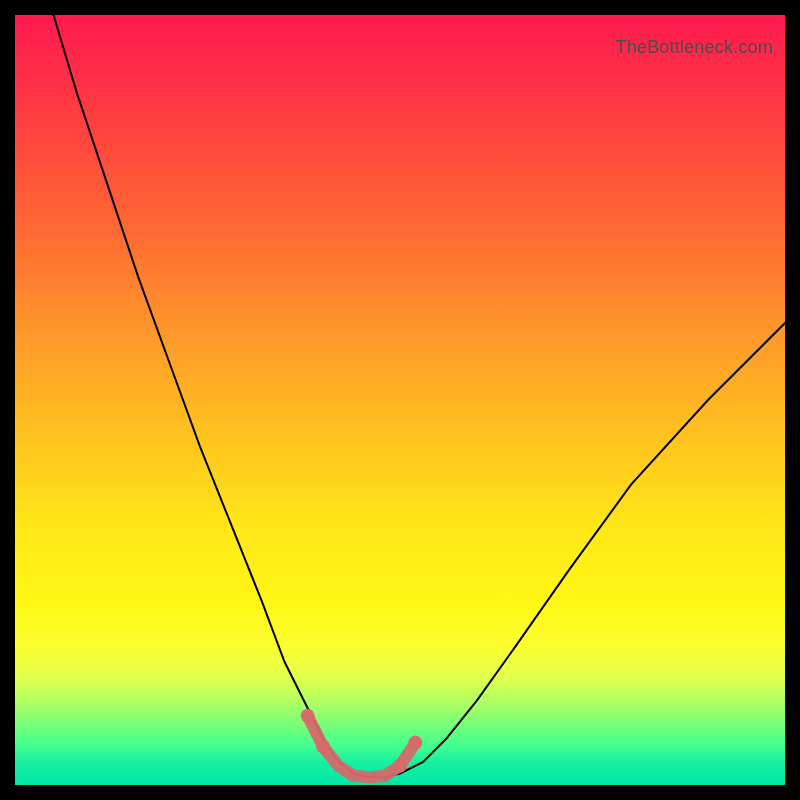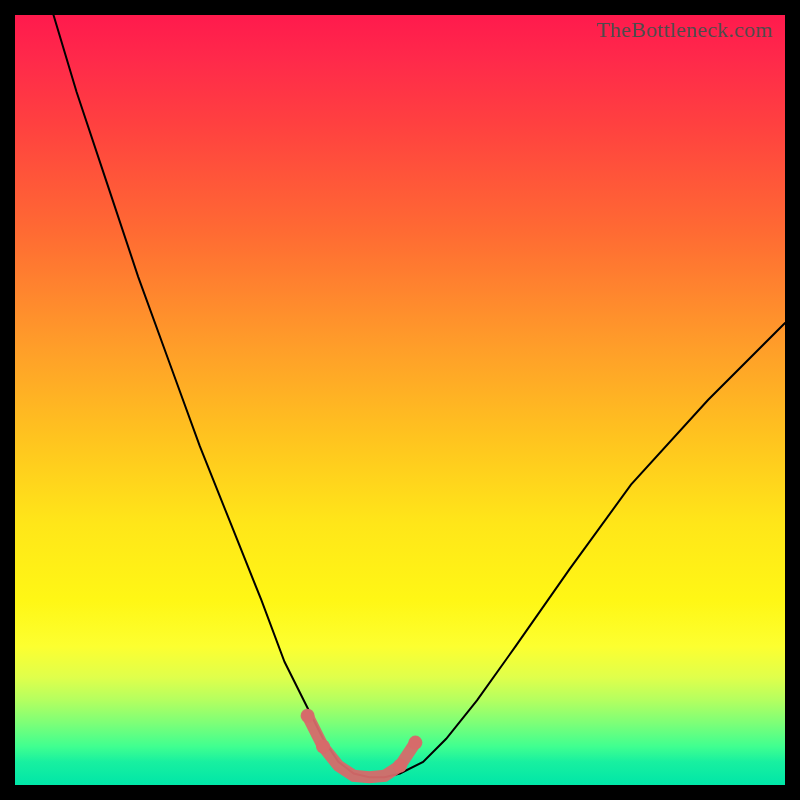--- a/index.html
+++ b/index.html
@@ -28,24 +28,24 @@
       #fcff30 82%,
       #e0ff4b 86%,
       #b4ff60 89%,
       #7cff78 92%,
       #40ff90 95%,
       #18f0a0 97%,
       #00e6a8 100%);
   }
   .watermark {
     position: absolute;
-    top: 2px;
+    top: 22px;
     right: 12px;
-    font-family: Liberation Serif, serif;
-    font-size: 22px;
+    font-family: Liberation Sans, sans-serif;
+    font-size: 18px;
     font-weight: 500;
     color: #4c4c4c;
     letter-spacing: 0.2px;
     user-select: none;
   }
   svg.overlay {
     position: absolute;
     left: 0; top: 0;
     width: 770px; height: 770px;
     overflow: visible;

